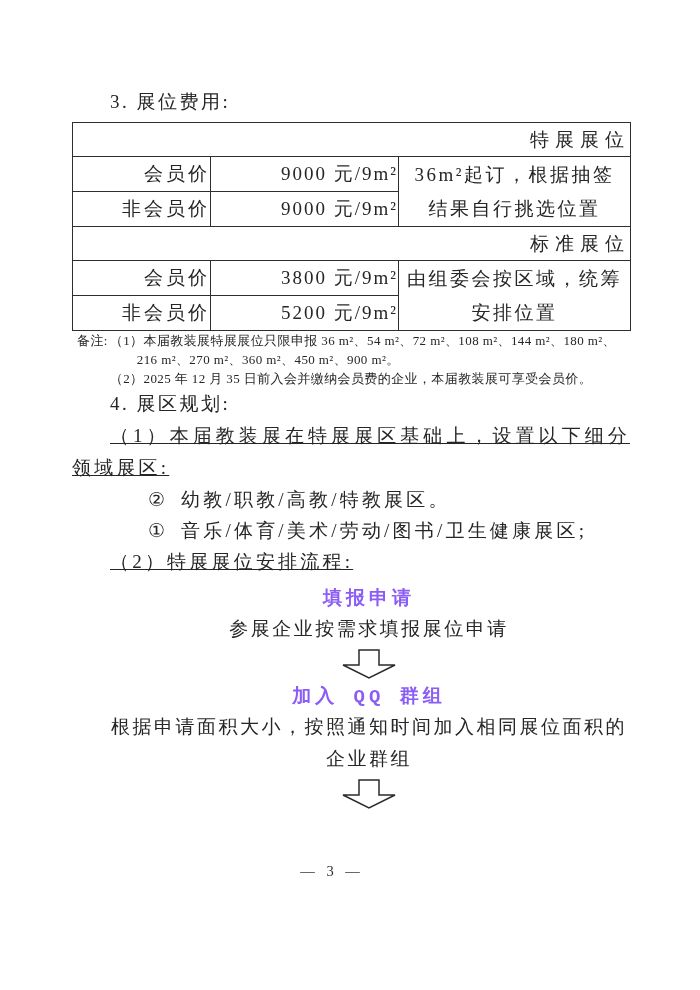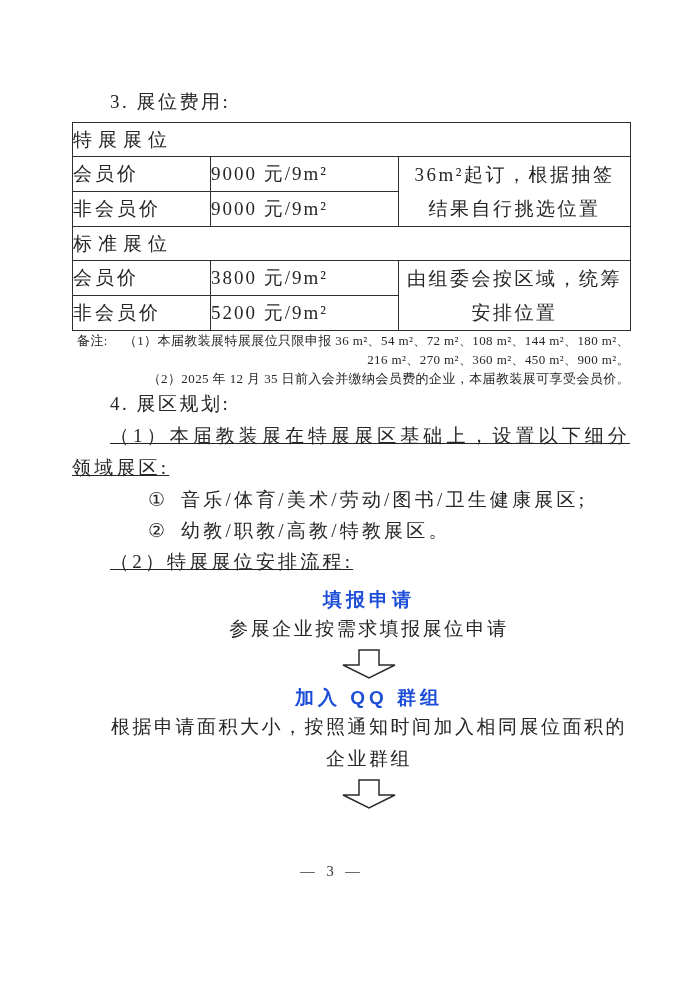--- a/index.html
+++ b/index.html
@@ -27,21 +27,21 @@
   
   table.fee-table {
     margin-top: 7px;
     border-collapse: collapse;
     table-layout: fixed;
     width: 558px;
     font-size: 19px;
   }
   .fee-table td {
     border: 1px solid #2e2e2e;
-    text-align: left;
+    text-align: right;
     vertical-align: middle;
     letter-spacing: 3px;
     padding: 0;
   }
   .fee-table td.group-header { height: 33px; letter-spacing: 6px; }
   .fee-table td.cell { height: 34px; }
   .fee-table td.price { letter-spacing: 2px; }
   .fee-table td.range-note {
     text-align: center;
     padding: 0 6px;
@@ -51,21 +51,21 @@
 
   
   .notes {
     margin-left: 5px;
     display: flex;
     font-size: 13px;
     line-height: 19px;
     letter-spacing: 0.4px;
   }
   .notes-label { flex: 0 0 auto; white-space: nowrap; }
-  .notes-body { flex: 1 1 auto; padding-left: 2px; text-align: right; }
+  .notes-body { flex: 1 1 auto; padding-left: 2px; }
   .note-item { padding-left: 27px; text-indent: -27px; }
 
   .body-par {
     margin: 0; margin-top: 3px;
     font-size: 19px; line-height: 32px;
     letter-spacing: 3.2px;
     text-align: justify;
     text-indent: 2em;
     text-decoration: underline;
   }
@@ -78,26 +78,26 @@
   }
   .list-marker { display: inline-block; margin-right: 16px; letter-spacing: 0; }
 
   
   .flow {
     padding-left: 36px;
     text-align: center;
   }
   .flow-title {
     margin-top: 8px;
-    font-family: Liberation Sans, sans-serif;
+    font-family: Liberation Mono, monospace;
     font-weight: 700;
     font-size: 19px;
     line-height: 27px;
     letter-spacing: 4px;
-    color: #1d4ed8;
+    color: #8b5cf6;
   }
   .flow-title.second { margin-top: 5px; }
   .flow-desc {
     font-size: 19px;
     line-height: 32px;
     letter-spacing: 2.5px;
   }
   .flow-arrow { display: block; margin: 4px auto 3px; }
 
   .footer {
@@ -157,24 +157,24 @@
         <div class="note-item">（1）本届教装展特展展位只限申报 36 m²、54 m²、72 m²、108 m²、144 m²、180 m²、216 m²、270 m²、360 m²、450 m²、900 m²。</div>
         <div class="note-item">（2）2025 年 12 月 35 日前入会并缴纳会员费的企业，本届教装展可享受会员价。</div>
       </div>
     </div>
 
     <p class="num-heading second">4. 展区规划:</p>
 
     <p class="body-par">（1）本届教装展在特展展区基础上，设置以下细分领域展区:</p>
 
     <div class="list-item">
-      <span class="list-marker">①</span><span>音乐/体育/美术/劳动/图书/卫生健康展区;</span>
+      <span class="list-marker">②</span><span>幼教/职教/高教/特教展区。</span>
     </div>
     <div class="list-item">
-      <span class="list-marker">②</span><span>幼教/职教/高教/特教展区。</span>
+      <span class="list-marker">①</span><span>音乐/体育/美术/劳动/图书/卫生健康展区;</span>
     </div>
 
 
     <p class="body-par no-top">（2）特展展位安排流程:</p>
 
     <div class="flow">
 
       <div class="flow-title">填报申请</div>
       <div class="flow-desc">参展企业按需求填报展位申请</div>
 

